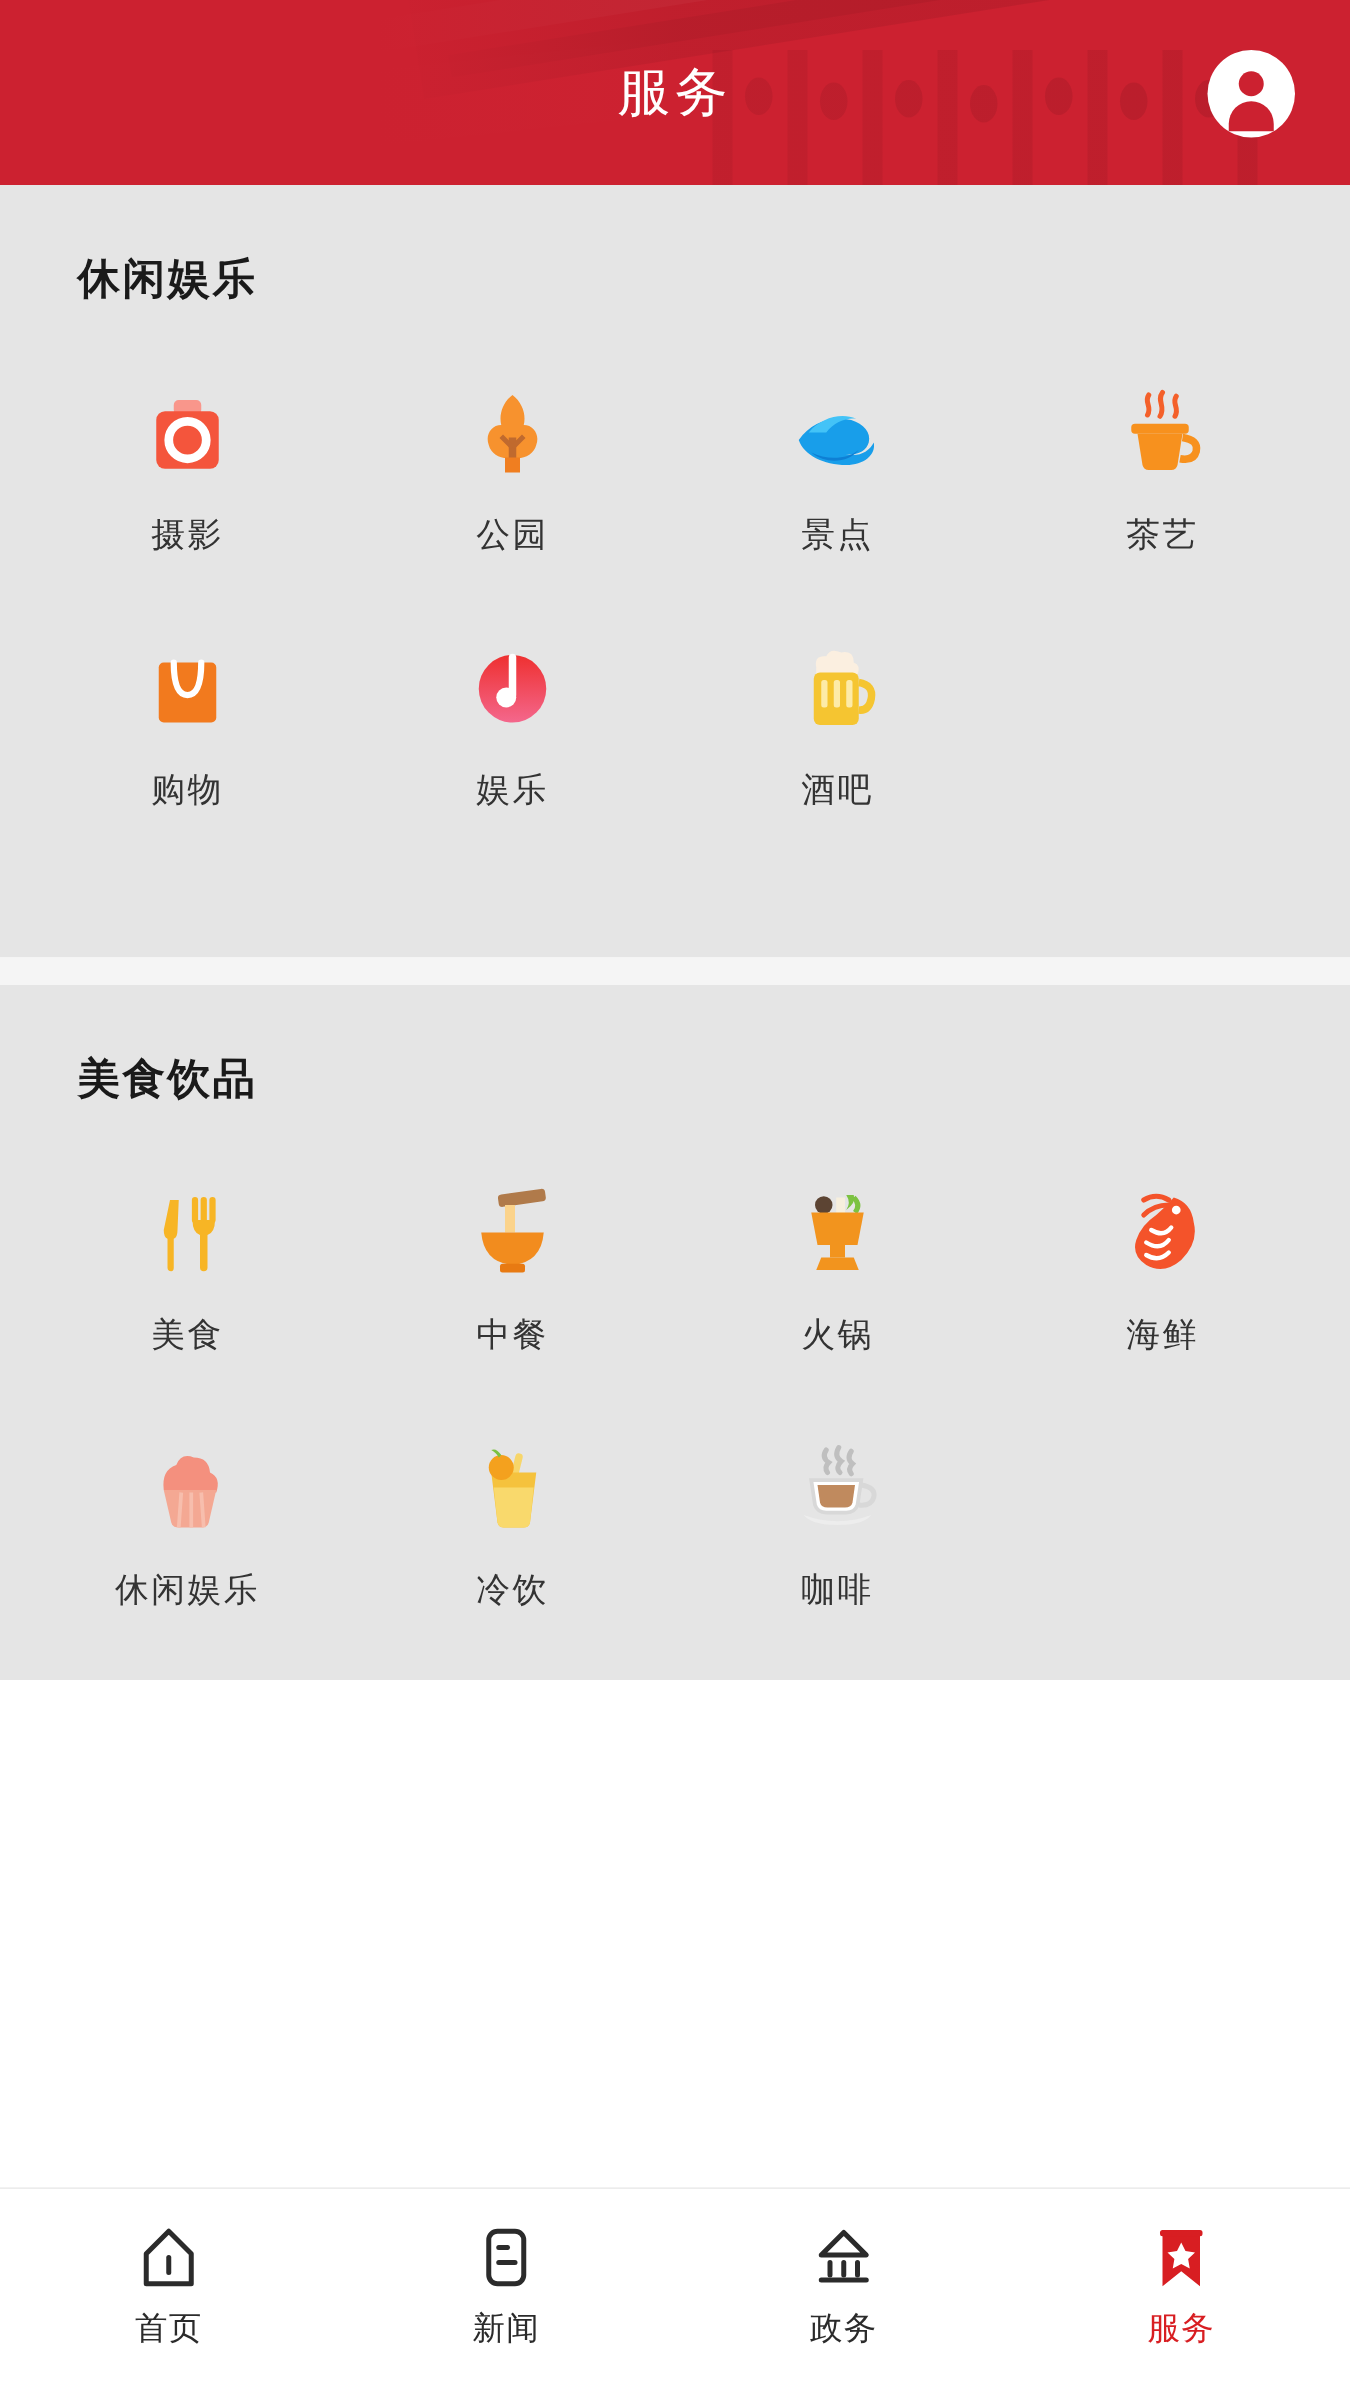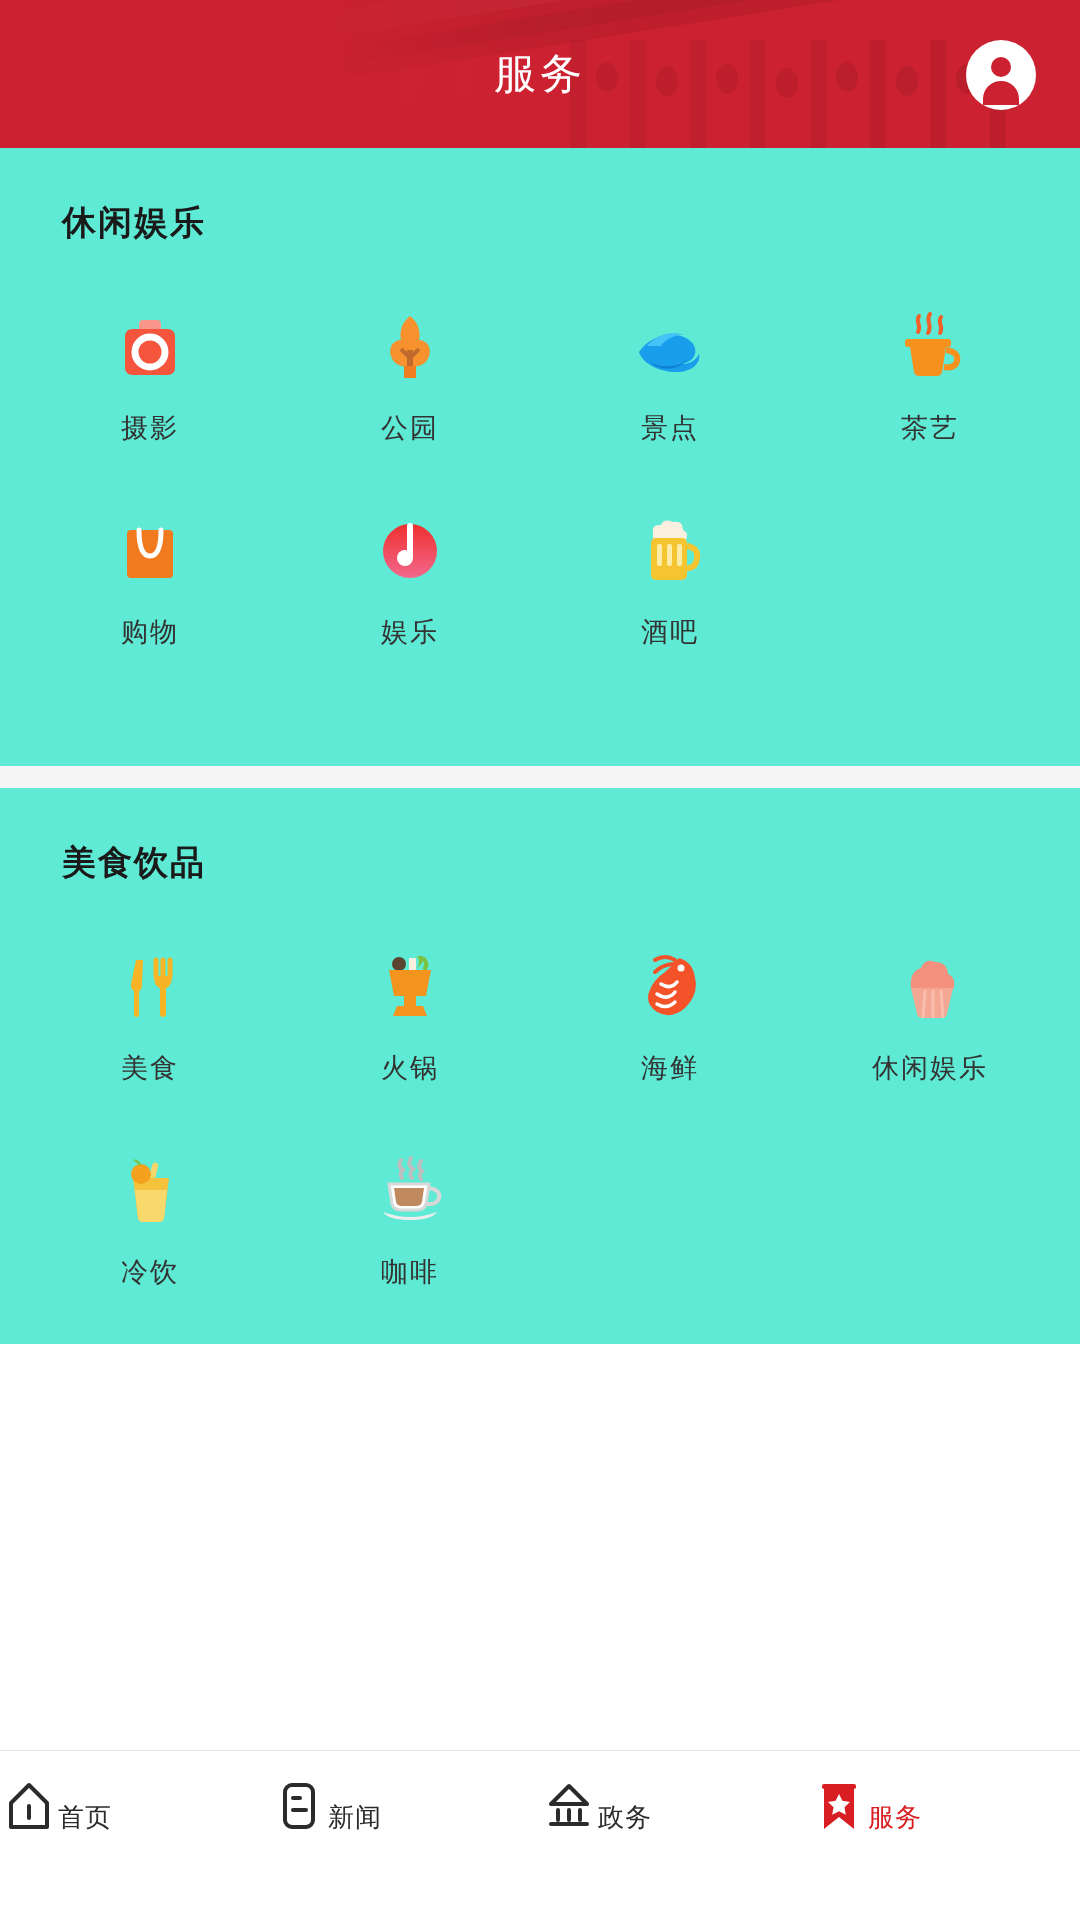--- a/index.html
+++ b/index.html
@@ -68,21 +68,21 @@
   .avatar-head {
     position:absolute; left:13px; top:5px; width:20px; height:20px;
     border-radius:50%; background:#CC2130;
   }
   .avatar-body {
     position:absolute; left:5px; top:29px; width:36px; height:24px;
     border-radius:18px 18px 0 0; background:#CC2130;
   }
 
   
-  .section { background:#5eead4; padding:0 0 36px 0; }
+  .section { background:#e5e5e5; padding:0 0 36px 0; }
   .section-gap { height:22px; background:#F5F5F5; }
   .section-title {
     font-size:34px; font-weight:bold; color:#1A1A1A;
     padding:52px 0 0 62px; letter-spacing:2px;
   }
   .grid {
     display:grid; grid-template-columns:repeat(4,1fr);
     padding:34px 30px 0 30px;
     row-gap:14px;
     gap:20px;
@@ -101,21 +101,21 @@
 
   
   .spacer { height:170px; background:#ffffff; }
   .bottom-nav {
     position:absolute; left:0; bottom:0; width:1080px; height:170px;
     background:#ffffff; border-top:1px solid #E6E6E6;
     display:grid; grid-template-columns:repeat(4,1fr);
     align-items:flex-start;
   }
   .nav-item {
-    display:flex; flex-direction:row; align-items:flex-end;
+    display:flex; flex-direction:column; align-items:center;
     padding-top:26px;
   }
   .nav-icon { width:58px; height:58px; display:flex; align-items:center; justify-content:center; }
   .nav-label { font-size:26px; color:#2B2B2B; margin-top:10px; letter-spacing:1px; }
   .nav-item.active .nav-label { color:#D81E22; }
 </style>
 </head>
 <body>
 
 <div class="header">
@@ -265,20 +265,31 @@
       <span class="cell-icon">
         <svg width="78" height="78" viewBox="0 0 78 78">
           <path d="M25 12 L32 12 L31 36 Q31 42 28 43 L28 66 Q28 69 26 69 Q23 69 23 66 L23 43 Q20 42 20 36 Z" fill="#F7B525"></path>
           <path d="M45 12 L45 28 M52 12 L52 28 M59 12 L59 28" stroke="#F7B525" stroke-width="5" stroke-linecap="round"></path>
           <path d="M43 28 Q43 38 49 40 L49 66 Q49 69 52 69 Q55 69 55 66 L55 40 Q61 38 61 28 Z" fill="#F7B525"></path>
         </svg>
       </span>
       <span class="cell-label">美食</span>
     </div>
 
+    <div class="cell">
+      <span class="cell-icon">
+        <svg width="78" height="78" viewBox="0 0 78 78">
+          <rect x="27" y="8" width="38" height="10" rx="3" transform="rotate(-8 27 8)" fill="#B07A4A"></rect>
+          <rect x="33" y="16" width="8" height="22" fill="#FBD38B"></rect>
+          <path d="M14 38 L64 38 Q62 62 39 64 Q16 62 14 38 Z" fill="#F28C1E"></path>
+          <rect x="29" y="63" width="20" height="7" rx="2" fill="#E87A12"></rect>
+        </svg>
+      </span>
+      <span class="cell-label">中餐</span>
+    </div>
 
     <div class="cell">
       <span class="cell-icon">
         <svg width="78" height="78" viewBox="0 0 78 78">
           <circle cx="28" cy="16" r="7" fill="#5C4433"></circle>
           <path d="M46 8 Q50 14 46 20 Q54 14 52 8 Z" fill="#7CC242"></path>
           <path d="M52 10 Q58 16 53 22" stroke="#7CC242" stroke-width="4" fill="none"></path>
           <rect x="38" y="10" width="7" height="14" fill="#F7EFDD"></rect>
           <path d="M18 22 L60 22 L55 48 L23 48 Z" fill="#F2941E"></path>
           <rect x="33" y="46" width="12" height="12" fill="#F2941E"></rect>

